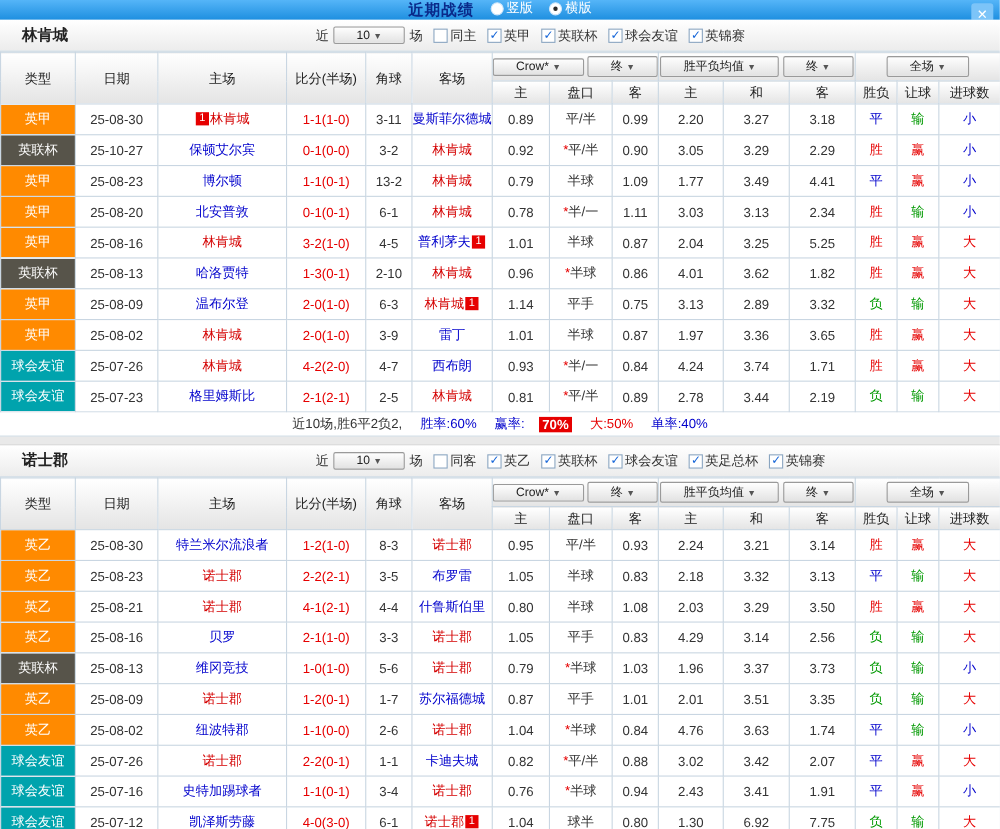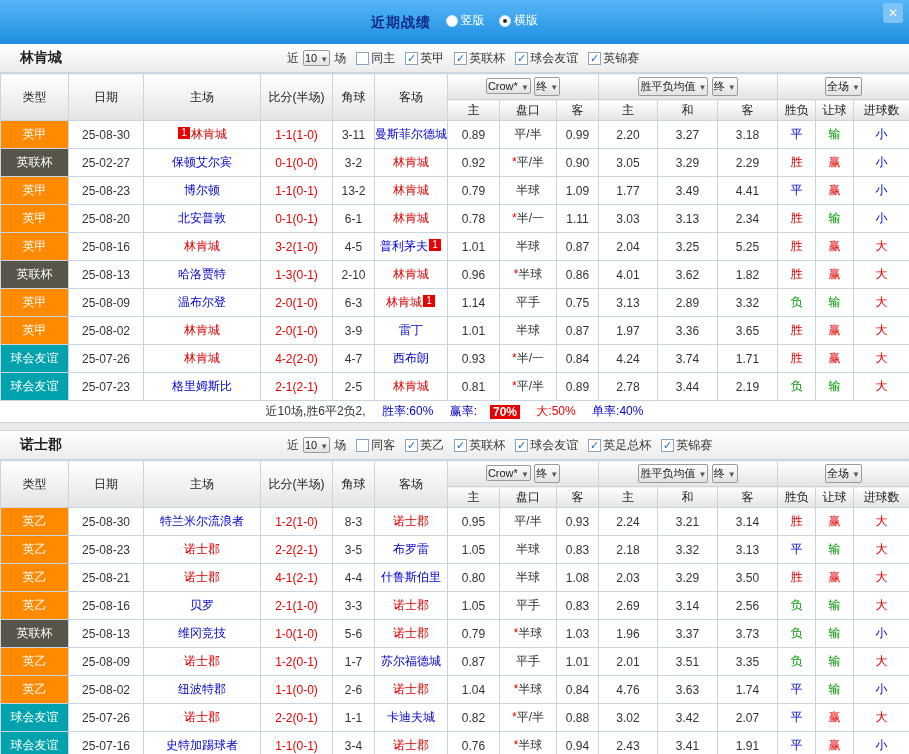--- a/index.html
+++ b/index.html
@@ -1,39 +1,39 @@
 <!DOCTYPE html>
 <html><head>
 <meta charset="utf-8">
 <style>
   *{box-sizing:border-box;margin:0;padding:0;}
   html,body{width:909px;}
   body{font-family:"Liberation Sans","DejaVu Sans",sans-serif;background:#fff;}
   .wrap{width:909px;height:754px;overflow:hidden;background:#fff;}
 
   
-  .titlebar{height:44px;background:linear-gradient(#55b5f8,#1e8fe0);position:relative;
+  .titlebar{height:18px;background:linear-gradient(#55b5f8,#1e8fe0);position:relative;
     display:flex;align-items:center;justify-content:center;}
   .ttitle{color:#0a2a8a;font-weight:bold;font-size:14px;letter-spacing:1px;}
   .radio-wrap{color:#fff;font-size:12px;display:inline-flex;align-items:center;gap:3px;margin-left:10px;cursor:pointer;}
   .radio{width:12px;height:12px;border-radius:50%;background:#fff;border:1px solid #cfe6fa;display:inline-block;position:relative;}
   .radio.on::after{content:"";position:absolute;left:3px;top:3px;width:4px;height:4px;border-radius:50%;background:#2a2a2a;}
   .close-btn{position:absolute;right:6px;top:3px;width:20px;height:20px;background:#7cc4f8;color:#fff;
     border-radius:3px;text-align:center;line-height:20px;font-size:12px;cursor:pointer;font-weight:bold;}
 
   
   .sec-header{height:29px;background:linear-gradient(#ffffff,#ececec);border-bottom:1px solid #c9d6e2;
     position:relative;display:flex;align-items:center;}
   .team{font-size:14px;font-weight:bold;color:#222;margin-left:20px;}
   .filters{position:absolute;left:287px;display:flex;align-items:center;gap:4px;font-size:12px;color:#333;white-space:nowrap;}
   .cb-wrap{display:inline-flex;align-items:center;gap:2px;margin-left:6px;cursor:pointer;}
   .cb{width:13px;height:13px;border:1px solid #8aa5c0;background:#fff;display:inline-block;
     font-size:11px;line-height:11px;text-align:center;color:#1565d8;font-weight:bold;}
   .sel{display:inline-block;border:1px solid #9a9a9a;background:linear-gradient(#fefefe,#e2e2e2);
-    padding:1px 1px;font-size:11px;color:#222;border-radius:2px;cursor:pointer;white-space:nowrap;}
+    padding:1px 20px;font-size:11px;color:#222;border-radius:2px;cursor:pointer;white-space:nowrap;}
   .sel .arr{font-size:8px;color:#555;}
 
   
   table{border-collapse:collapse;table-layout:fixed;width:909px;}
   td{border:1px solid #c9d6e2;text-align:center;font-size:12px;height:28px;overflow:hidden;white-space:nowrap;color:#333;}
   thead td{background:linear-gradient(#ffffff,#e4e4e4);color:#222;}
   thead tr.h1 td{height:26px;}
   thead tr.h2 td{height:21px;}
   td.league{color:#fff;font-size:12px;}
   td.score{color:#e60000;}
@@ -155,21 +155,21 @@
               <td class="odd">0.99</td>
               <td class="odd">2.20</td>
               <td class="odd">3.27</td>
               <td class="odd">3.18</td>
               <td class="res blue">平</td>
               <td class="res green">输</td>
               <td class="res blue">小</td>
             </tr>
             <tr>
       <td class="league" style="background:#57544a">英联杯</td>
-      <td class="date">25-02-27</td>
+      <td class="date">25-10-27</td>
       <td><span class="tname blue">保顿艾尔宾</span></td>
       <td class="score">0-1(0-0)</td>
       <td class="corner">3-2</td>
       <td><span class="tname red">林肯城</span></td>
       <td class="odd">0.92</td>
               <td class="odd"><span class="star">*</span>平/半</td>
               <td class="odd">0.90</td>
               <td class="odd">3.05</td>
               <td class="odd">3.29</td>
               <td class="odd">2.29</td>
@@ -448,21 +448,21 @@
             <tr>
       <td class="league" style="background:#ff8a00">英乙</td>
       <td class="date">25-08-16</td>
       <td><span class="tname blue">贝罗</span></td>
       <td class="score">2-1(1-0)</td>
       <td class="corner">3-3</td>
       <td><span class="tname red">诺士郡</span></td>
       <td class="odd">1.05</td>
               <td class="odd">平手</td>
               <td class="odd">0.83</td>
-              <td class="odd">2.69</td>
+              <td class="odd">4.29</td>
               <td class="odd">3.14</td>
               <td class="odd">2.56</td>
               <td class="res green">负</td>
               <td class="res green">输</td>
               <td class="res red">大</td>
             </tr>
             <tr>
       <td class="league" style="background:#57544a">英联杯</td>
       <td class="date">25-08-13</td>
       <td><span class="tname blue">维冈竞技</span></td>

